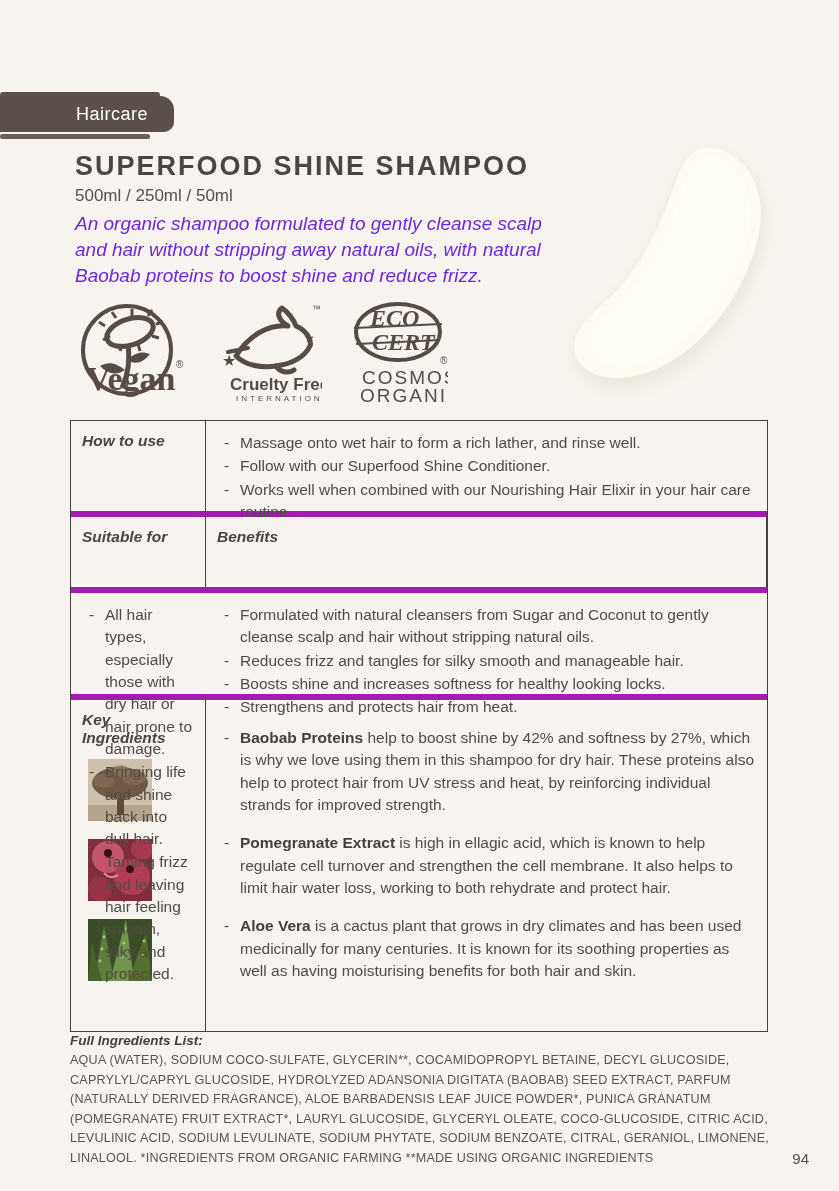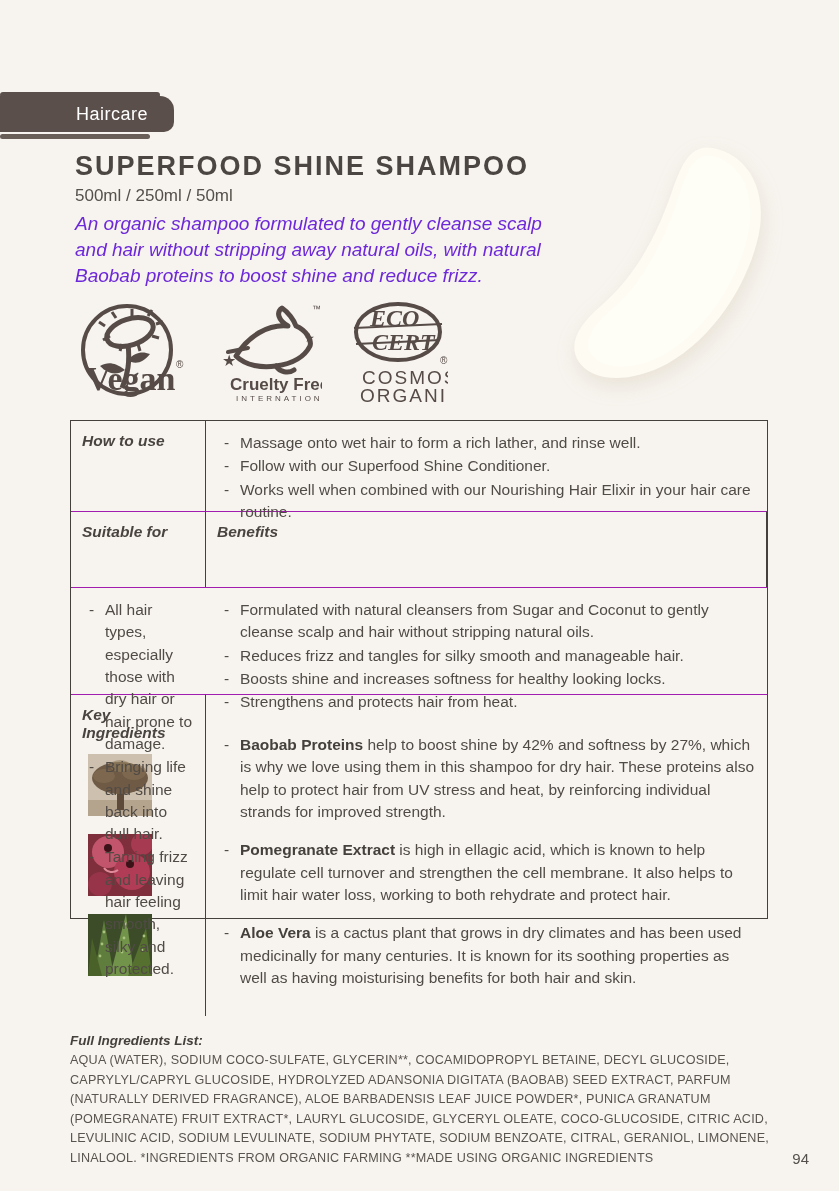--- a/index.html
+++ b/index.html
@@ -43,31 +43,31 @@
     font-size:19px; font-style:italic; color:#6d28d9; line-height:1.38;
   }
 
   
   .logos { position:absolute; top:300px; left:72px; display:flex; align-items:flex-end; gap:30px; }
   .logo { display:flex; flex-direction:column; align-items:center; }
   .logo svg { display:block; }
 
   
   .info-table {
-    position:absolute; left:70px; top:420px; width:698px; height:499px;
+    position:absolute; left:70px; top:420px; width:698px; height:612px;
     display:grid; grid-template-columns:135px 1fr; grid-template-rows:90px 76px 107px 1fr;
     border:1px solid #45403c; font-size:15.5px; background:transparent;
   }
   .cell { padding:11px 12px; }
   .cell.label-cell { border-right:1px solid #45403c; font-weight:700; font-style:italic; color:#4a4440; padding-left:11px; }
-  .cell.bt { border-top:1px solid #a21caf; }
+  .cell.bt { border-top:6px solid #a21caf; }
   .bullets { list-style:none; padding-left:2px; }
   .bullets li { position:relative; padding-left:20px; line-height:1.44; color:#514b46; margin-bottom:1px; }
   .bullets li::before { content:"-"; position:absolute; left:4px; top:0; color:#514b46; }
-  .bullets.spaced { margin-top:28px; }
+  .bullets.spaced { margin-top:16px; }
   .bullets.spaced li { margin-bottom:16px; }
   .bullets strong { font-weight:700; color:#45403c; }
 
   .ki-images { margin-top:12px; display:flex; flex-direction:column; gap:18px; padding-left:6px; }
   .ki-images svg { width:64px; height:62px; display:block; }
 
   
   .ingredients { position:absolute; left:70px; top:1033px; width:708px; }
   .ingredients-heading { font-size:13.5px; font-weight:700; font-style:italic; color:#45403c; margin-bottom:3px; }
   .ingredients-text { font-size:12.6px; color:#5a544e; line-height:1.55; letter-spacing:0.2px; }

